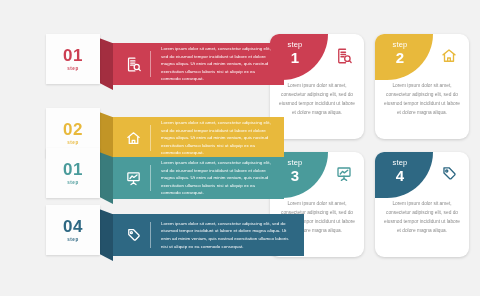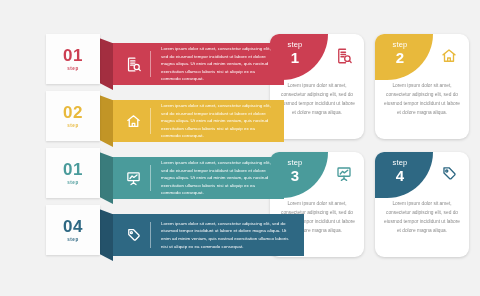--- a/index.html
+++ b/index.html
@@ -6,21 +6,21 @@
   body{
     width:480px;height:296px;background:#f2f2f2;
     font-family:"Liberation Sans",sans-serif;overflow:hidden;
   }
   .canvas{position:relative;width:480px;height:296px;}
 
   
   .left-panel{position:absolute;left:0;top:0;width:258px;height:296px;margin-left:32px;}
   .step-row{position:absolute;left:0;height:46px;width:252px;}
   .step-row.r1{top:36px;}
-  .step-row.r2{top:93px;}
+  .step-row.r2{top:110px;}
   .step-row.r3{top:150px;}
   .step-row.r4{top:207px;padding-left:20px;}
 
   .num-card{
     position:absolute;left:14px;top:-2px;width:54px;height:50px;
     background:#fdfdfd;box-shadow:0 1px 2px rgba(0,0,0,.13);
     display:flex;flex-direction:column;align-items:center;justify-content:center;
     z-index:3;
   }
   .num-card .num{font-size:17px;font-weight:bold;line-height:1;letter-spacing:.5px;}

